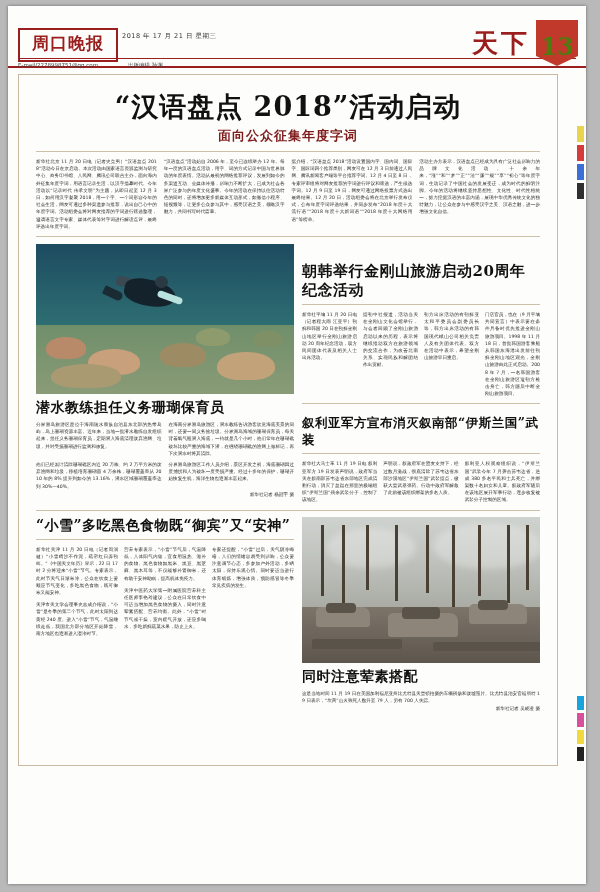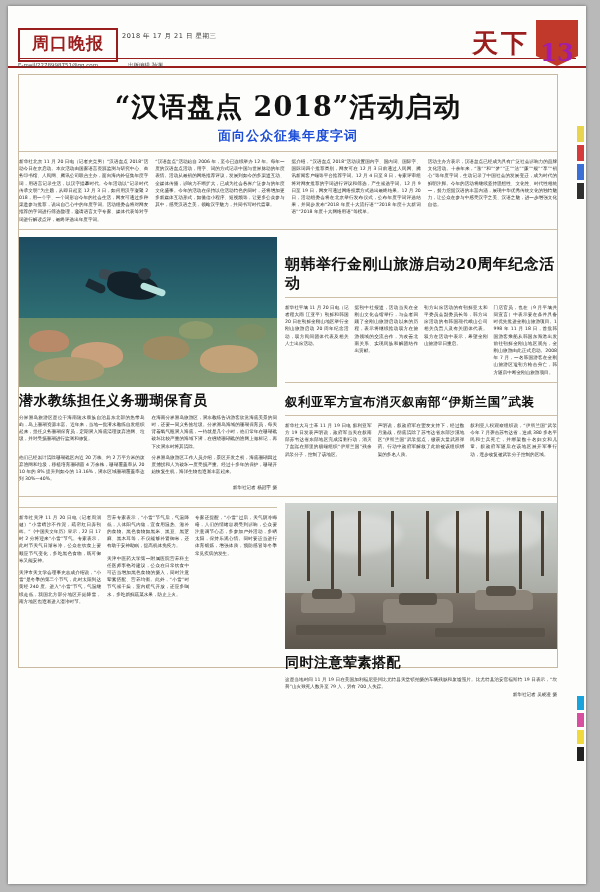--- a/index.html
+++ b/index.html
@@ -60,43 +60,43 @@
   .pagenum-shield{
     width:42px;height:36px;background:#c0392b;
   }
   .pagenum-tip{
     width:0;height:0;margin:0 auto;
     border-left:21px solid transparent;
     border-right:21px solid transparent;
     border-top:10px solid #c0392b;
   }
   .pagenum-txt{
-    position:absolute;left:0;top:18px;width:42px;
-    text-align:center;color:#a21caf;font-weight:bold;font-size:24px;
+    position:absolute;left:0;top:12px;width:42px;
+    text-align:center;color:#4d7c0f;font-weight:bold;font-size:24px;
     font-family:"DejaVu Serif","Liberation Serif",serif;
   }
   
   .content{
     position:absolute;left:10px;top:68px;
-    width:540px;height:594px;
+    width:540px;height:692px;
     border:1px solid #c9b9a0;
     box-sizing:border-box;
-    padding:6px 0;
+    padding:6px 17px;
   }
   .headline{
     text-align:center;
     font-family:"DejaVu Serif","Liberation Serif",serif;
     font-weight:bold;font-size:27px;color:#111;
     letter-spacing:1px;
     margin:8px 0 2px 0;
   }
   .subhead{
     text-align:center;
     font-family:"DejaVu Serif","Liberation Serif",serif;
-    font-weight:bold;font-size:13px;color:#1d4ed8;
+    font-weight:bold;font-size:13px;color:#7f1d1d;
     letter-spacing:1px;margin-bottom:6px;
   }
   .hr-thin{height:1px;background:#cdbfa8;margin:4px 0 6px 0;}
   .cols4{display:flex;gap:7px;}
   .col{flex:1;}
   .body-text{
     font-size:4.6px;line-height:7.2px;color:#2a2a2a;
     text-align:justify;
     font-family:"DejaVu Sans","Liberation Sans",sans-serif;
     word-break:break-all;
@@ -252,20 +252,21 @@
             </div>
         </div>
       </div>
     </div>
 
     <div class="divline"></div>
 
     <div class="two-panel" style="margin-top:2px">
 
       <div class="panel-left">
+        <div class="cap-title" style="margin-top:0">“小雪”多吃黑色食物既“御宾”又“安神”</div>
         <div class="hr-thin"></div>
         <div class="cols3">
           <div class="col">
               <div class="body-text">新华社天津 11 月 20 日电（记者周润健）“小雪晴沙不作泥，疏帘红日弄朝晖。”《中国天文年历》显示，22 日 17 时 2 分将迎来“小雪”节气。专家表示，此时节天气日渐寒冷，公众在饮食上要顺应节气变化，多吃黑色食物，既可御寒又能安神。</div>
             <div class="body-text" style="margin-top:5px">天津市天文学会理事史志成介绍说，“小雪”是冬季的第二个节气，此时太阳到达黄经 240 度。进入“小雪”节气，气温继续走低，我国北方部分地区开始降雪，南方地区也逐渐进入湿冷时节。</div>
             </div>
           <div class="col">
               <div class="body-text">营养专家表示，“小雪”节气后，气温降低，人体阳气内敛，宜食用温热、滋补的食物。黑色食物如黑米、黑豆、黑芝麻、黑木耳等，不仅能够补肾御寒，还有助于安神助眠，提高机体免疫力。</div>
             <div class="body-text" style="margin-top:5px">天津中医药大学第一附属医院营养科主任医师李艳玲建议，公众在日常饮食中可适当增加黑色食物的摄入，同时注意荤素搭配、营养均衡。此外，“小雪”时节气候干燥，室内暖气开放，还应多喝水，多吃新鲜蔬菜水果，防止上火。</div>
             </div>

